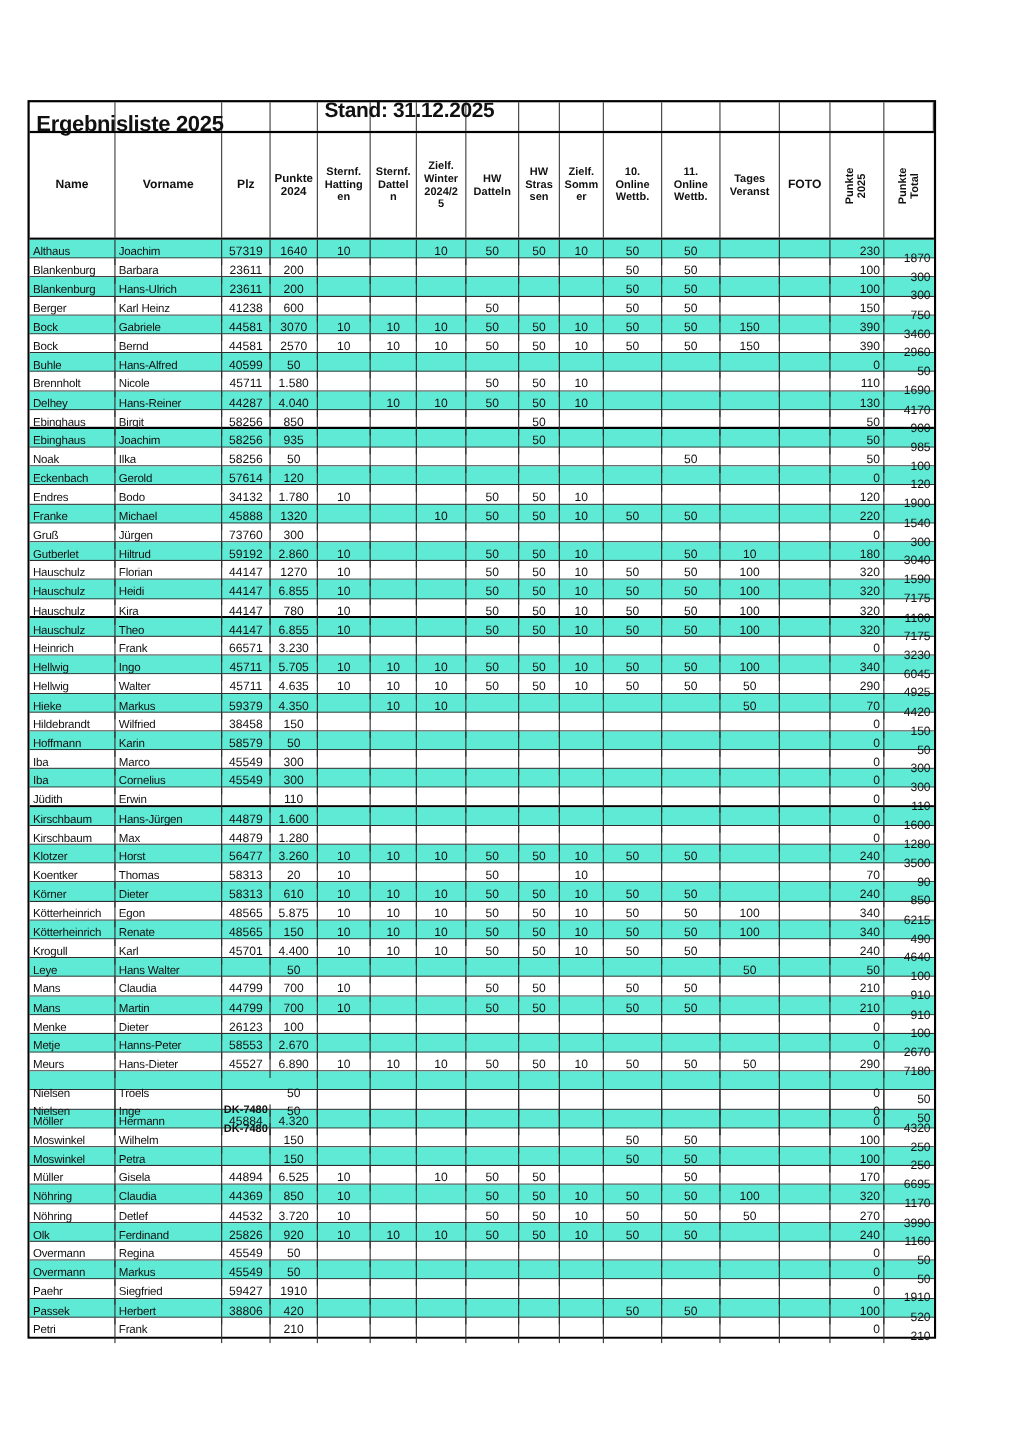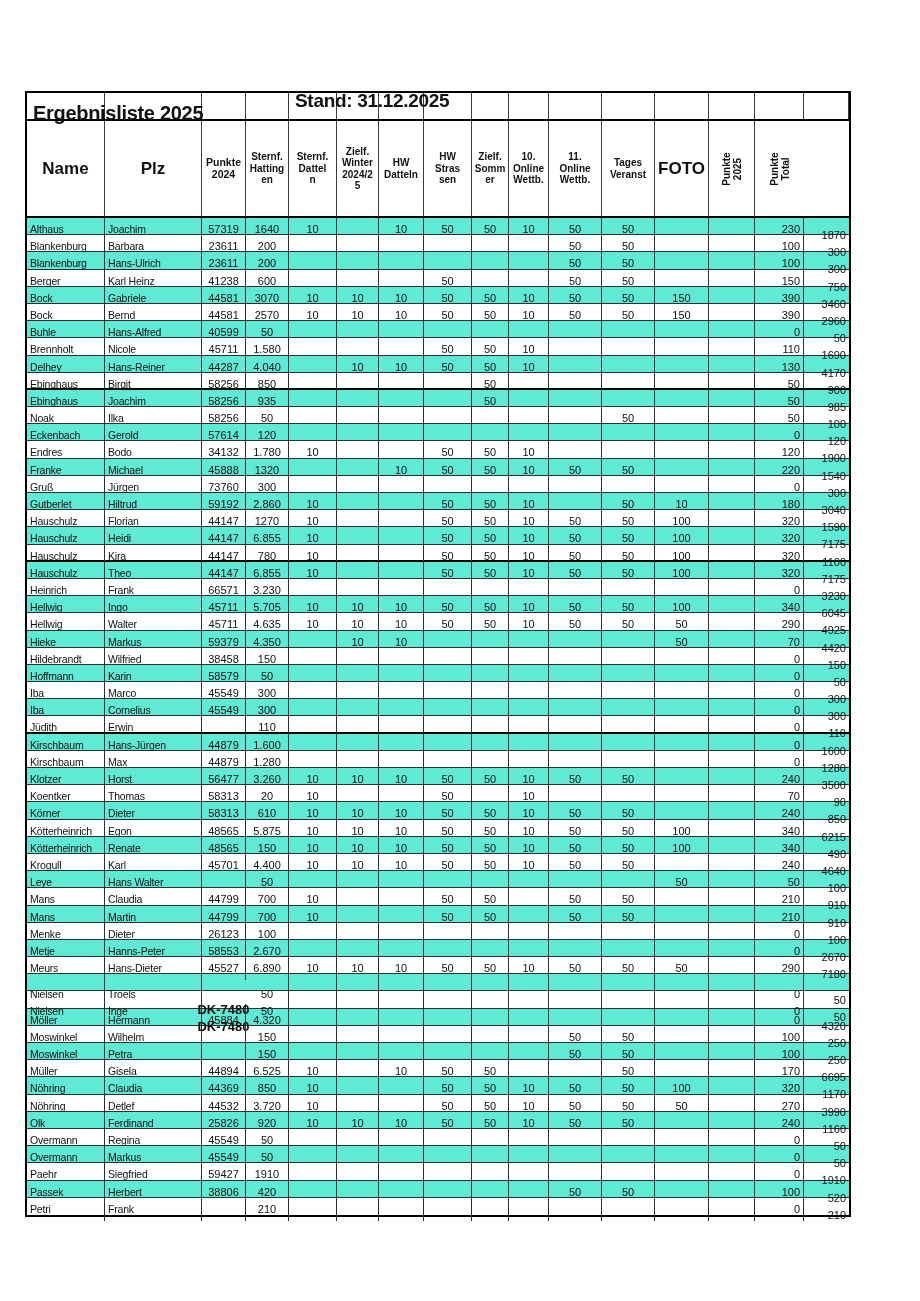--- a/index.html
+++ b/index.html
@@ -56,21 +56,21 @@
     border-right:1px solid #3a3a3a;
     box-sizing:border-box;
     display:flex; align-items:center; justify-content:center;
     text-align:center;
     font-weight:bold;
     font-size:10px; line-height:11.5px;
     white-space:pre-line;
     overflow:hidden;
   }
   .hcell:last-child{border-right:none;}
-  .hcell.big{font-size:17px;text-align:right;}
+  .hcell.big{font-size:11px;text-align:right;}
   .hcell.mid{font-size:10.5px;}
   .hcell .rot{
     transform:rotate(-90deg);
     white-space:pre-line;
     font-size:10px; line-height:11px;
     text-align:center;
   }
   
   .trow{
     height:17.2px;
@@ -87,21 +87,21 @@
     display:flex; align-items:center;
     font-size:11px; line-height:11px;
     white-space:nowrap;
     overflow:visible;
     justify-content:center;
   }
   .dcell:last-child{border-right:none;margin-top:12px;}
   .dcell.al{justify-content:flex-start; padding-left:3px;}
   .dcell.ar{justify-content:flex-end; padding-right:3px;}
   .dcell.name{font-size:10.5px; letter-spacing:-0.2px;}
-  .dcell.plz-small{font-size:13px; font-weight:bold;margin-top:30px;}
+  .dcell.plz-small{font-size:10px; font-weight:bold;margin-top:30px;}
 </style>
 </head>
 <body>
 
 <div id="sheet">
   <div id="title-row" class="grid-row">
 
     <div class="tcell"></div>
       <div class="tcell"></div>
       <div class="tcell"></div>
@@ -116,20 +116,21 @@
       <div class="tcell"></div>
       <div class="tcell"></div>
       <div class="tcell"></div>
       <div class="tcell"></div>
       <div class="tcell"></div>
       <div class="title-text">Ergebnisliste 2025</div>
     <div class="stand-text">Stand: 31.12.2025</div>
   </div>
   <div id="header-row" class="grid-row">
       <div class="hcell big">Name</div>
+      <div class="hcell big">Vorname</div>
       <div class="hcell big">Plz</div>
       <div class="hcell mid">Punkte
 2024</div>
       <div class="hcell">Sternf.
 Hatting
 en</div>
       <div class="hcell">Sternf.
 Dattel
 n</div>
       <div class="hcell">Zielf.

